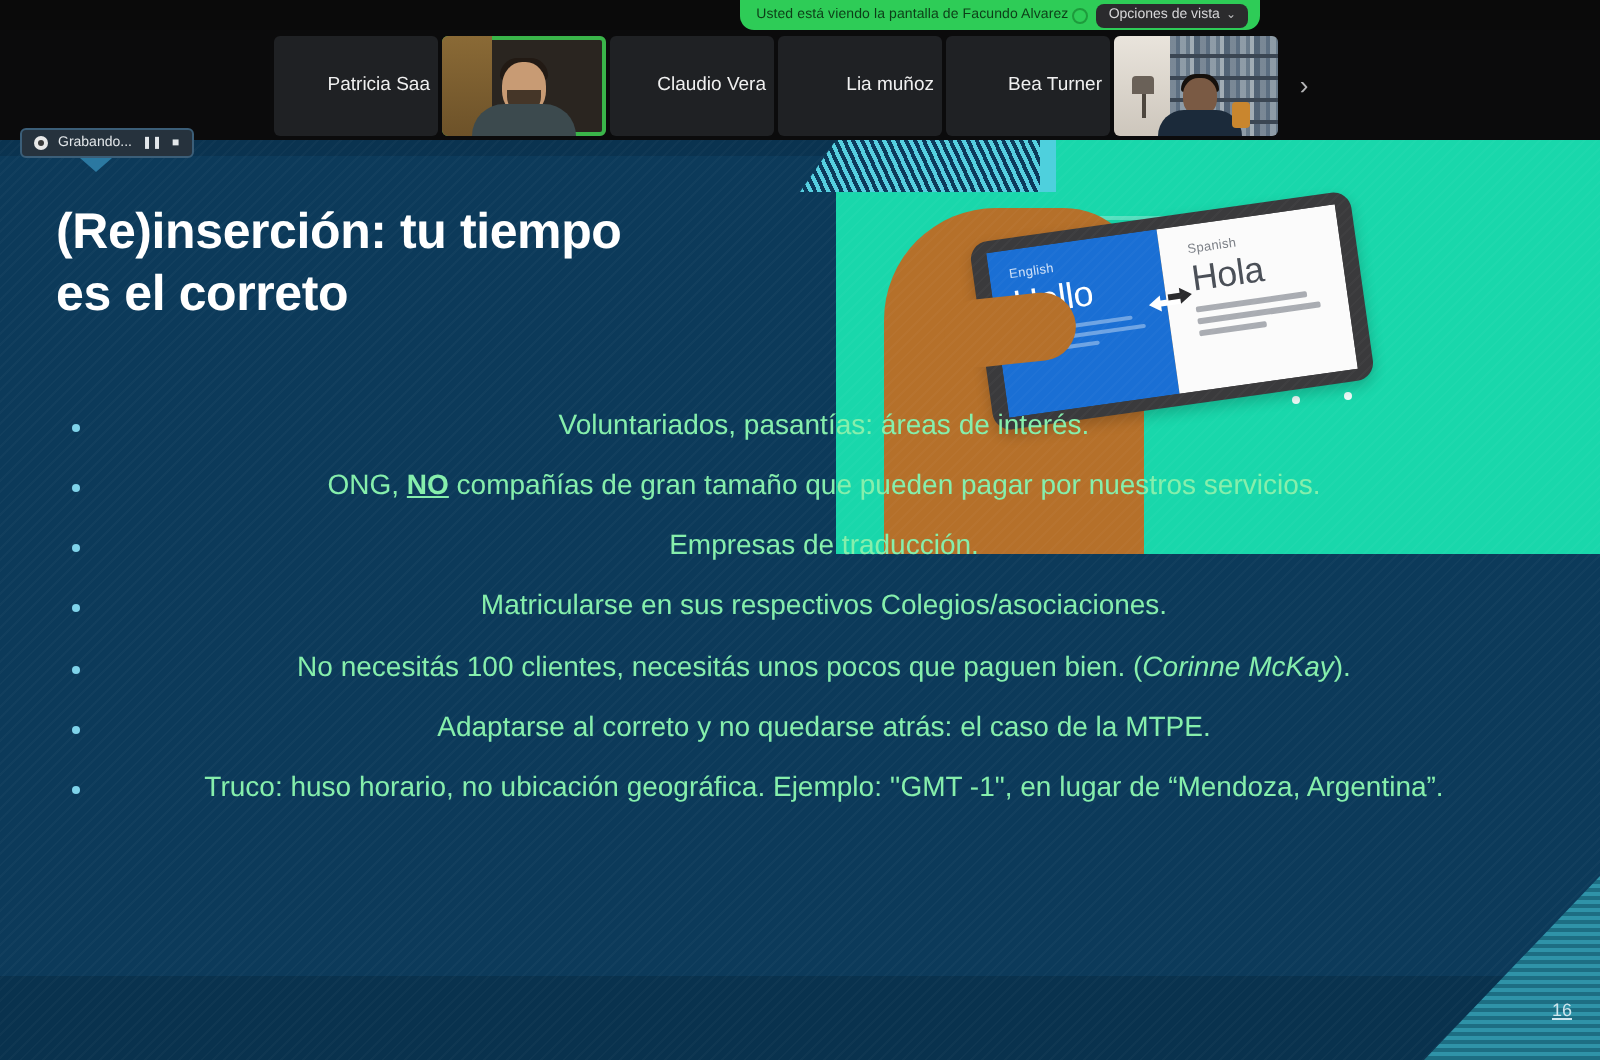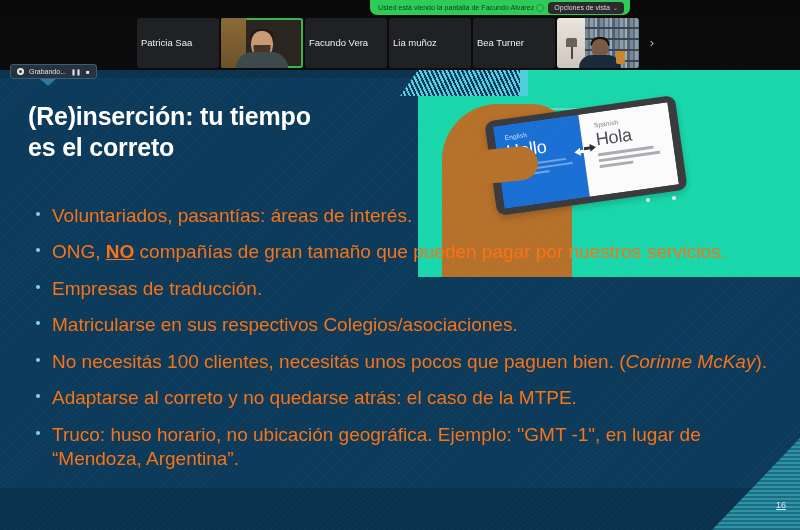--- a/index.html
+++ b/index.html
@@ -94,21 +94,21 @@
     gap: 2px;
   }
   .tile {
     position: relative;
     width: 82px;
     height: 50px;
     background: #1f2124;
     border-radius: 3px;
     display: flex;
     align-items: center;
-    justify-content: flex-start;
+    justify-content: flex-end;
     overflow: hidden;
     flex: 0 0 auto;
   }
   .tile .tile-name {
     color: #f0f0f0;
     font-size: 9.5px;
     text-align: center;
     white-space: nowrap;
     padding: 0 4px;
   }
@@ -413,25 +413,26 @@
     left: 32px;
     top: 134px;
     width: 740px;
     z-index: 10;
     margin: 0;
     padding: 0;
     list-style: none;
   }
   .bullets li {
     position: relative;
-    color: #f97316;
-    font-size: 19px;
+    color: #86efac;
+    font-size: 14px;
     line-height: 1.26;
     padding-left: 20px;
     margin-bottom: 12.5px;
+    text-align: center;
   }
   .bullets li::before {
     content: "";
     position: absolute;
     left: 4px;
     top: 8px;
     width: 4px;
     height: 4px;
     background: #7fd3ea;
     border-radius: 50%;
@@ -497,21 +498,21 @@
 
       <div class="tile video active cam-facundo">
         <span class="wall-l"></span>
         <span class="hair"></span>
         <span class="head"></span>
         <span class="beard"></span>
         <span class="body"></span>
       </div>
 
       <div class="tile">
-        <span class="tile-name">Facundo Vera</span>
+        <span class="tile-name">Claudio Vera</span>
       </div>
 
       <div class="tile">
         <span class="tile-name">Lia muñoz</span>
       </div>
 
       <div class="tile">
         <span class="tile-name">Bea Turner</span>
       </div>
 

